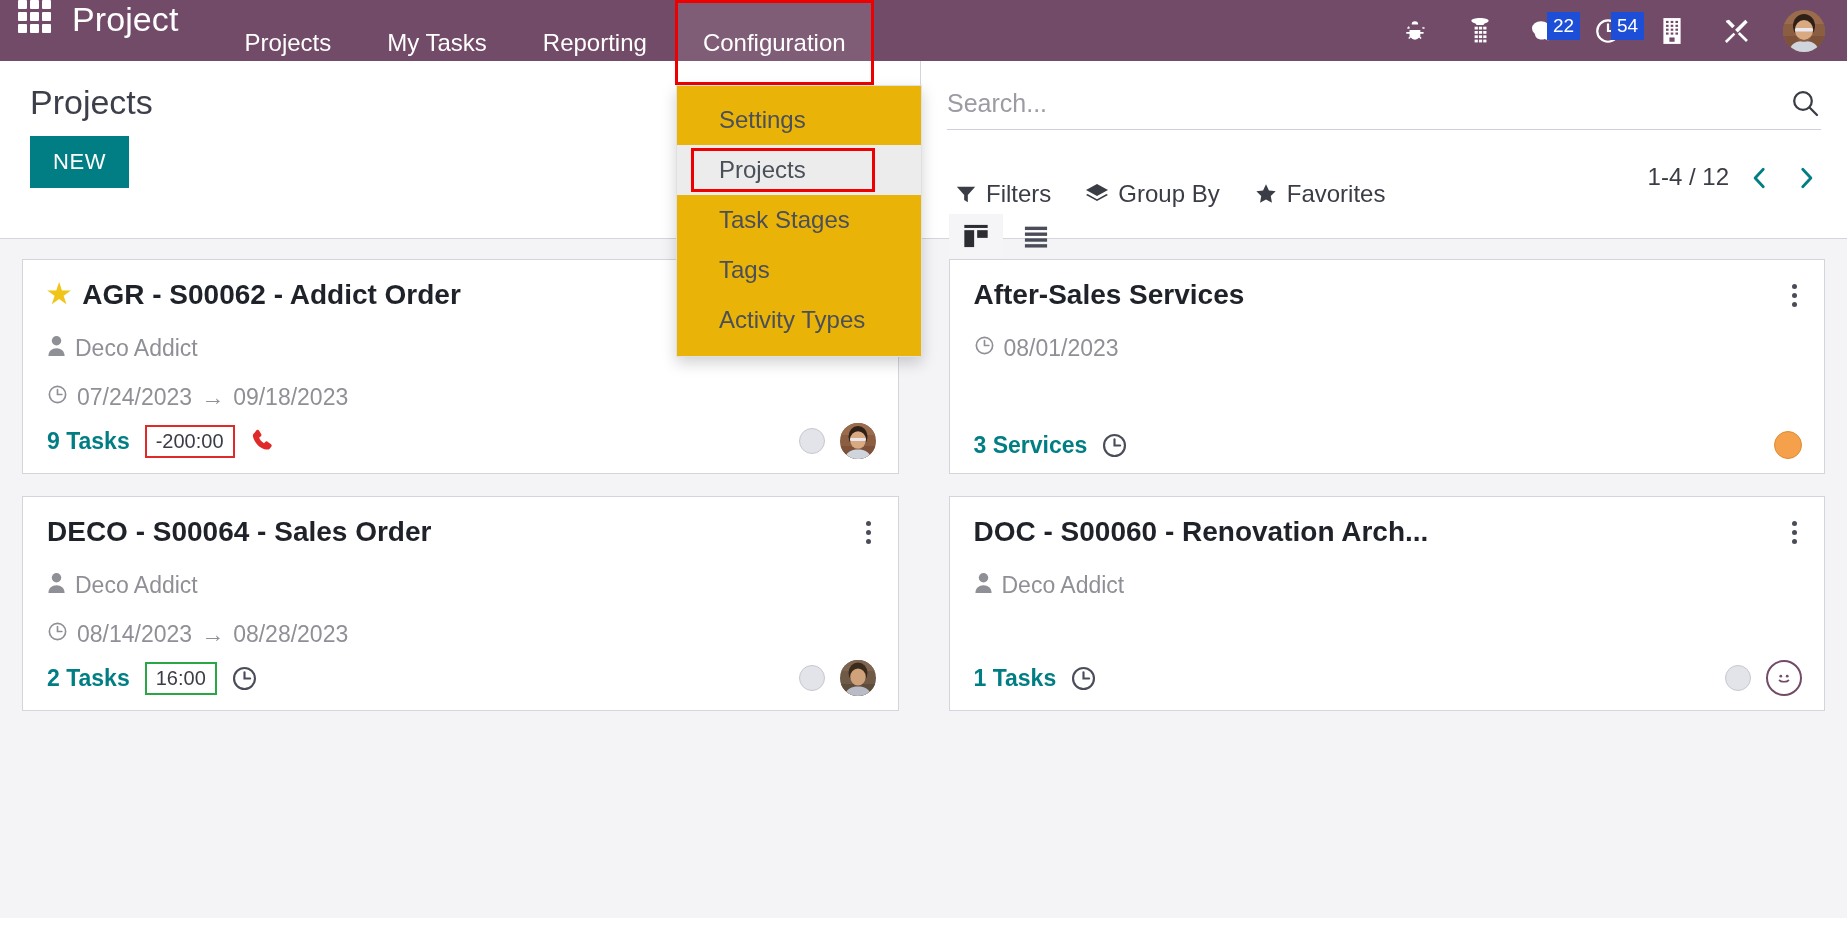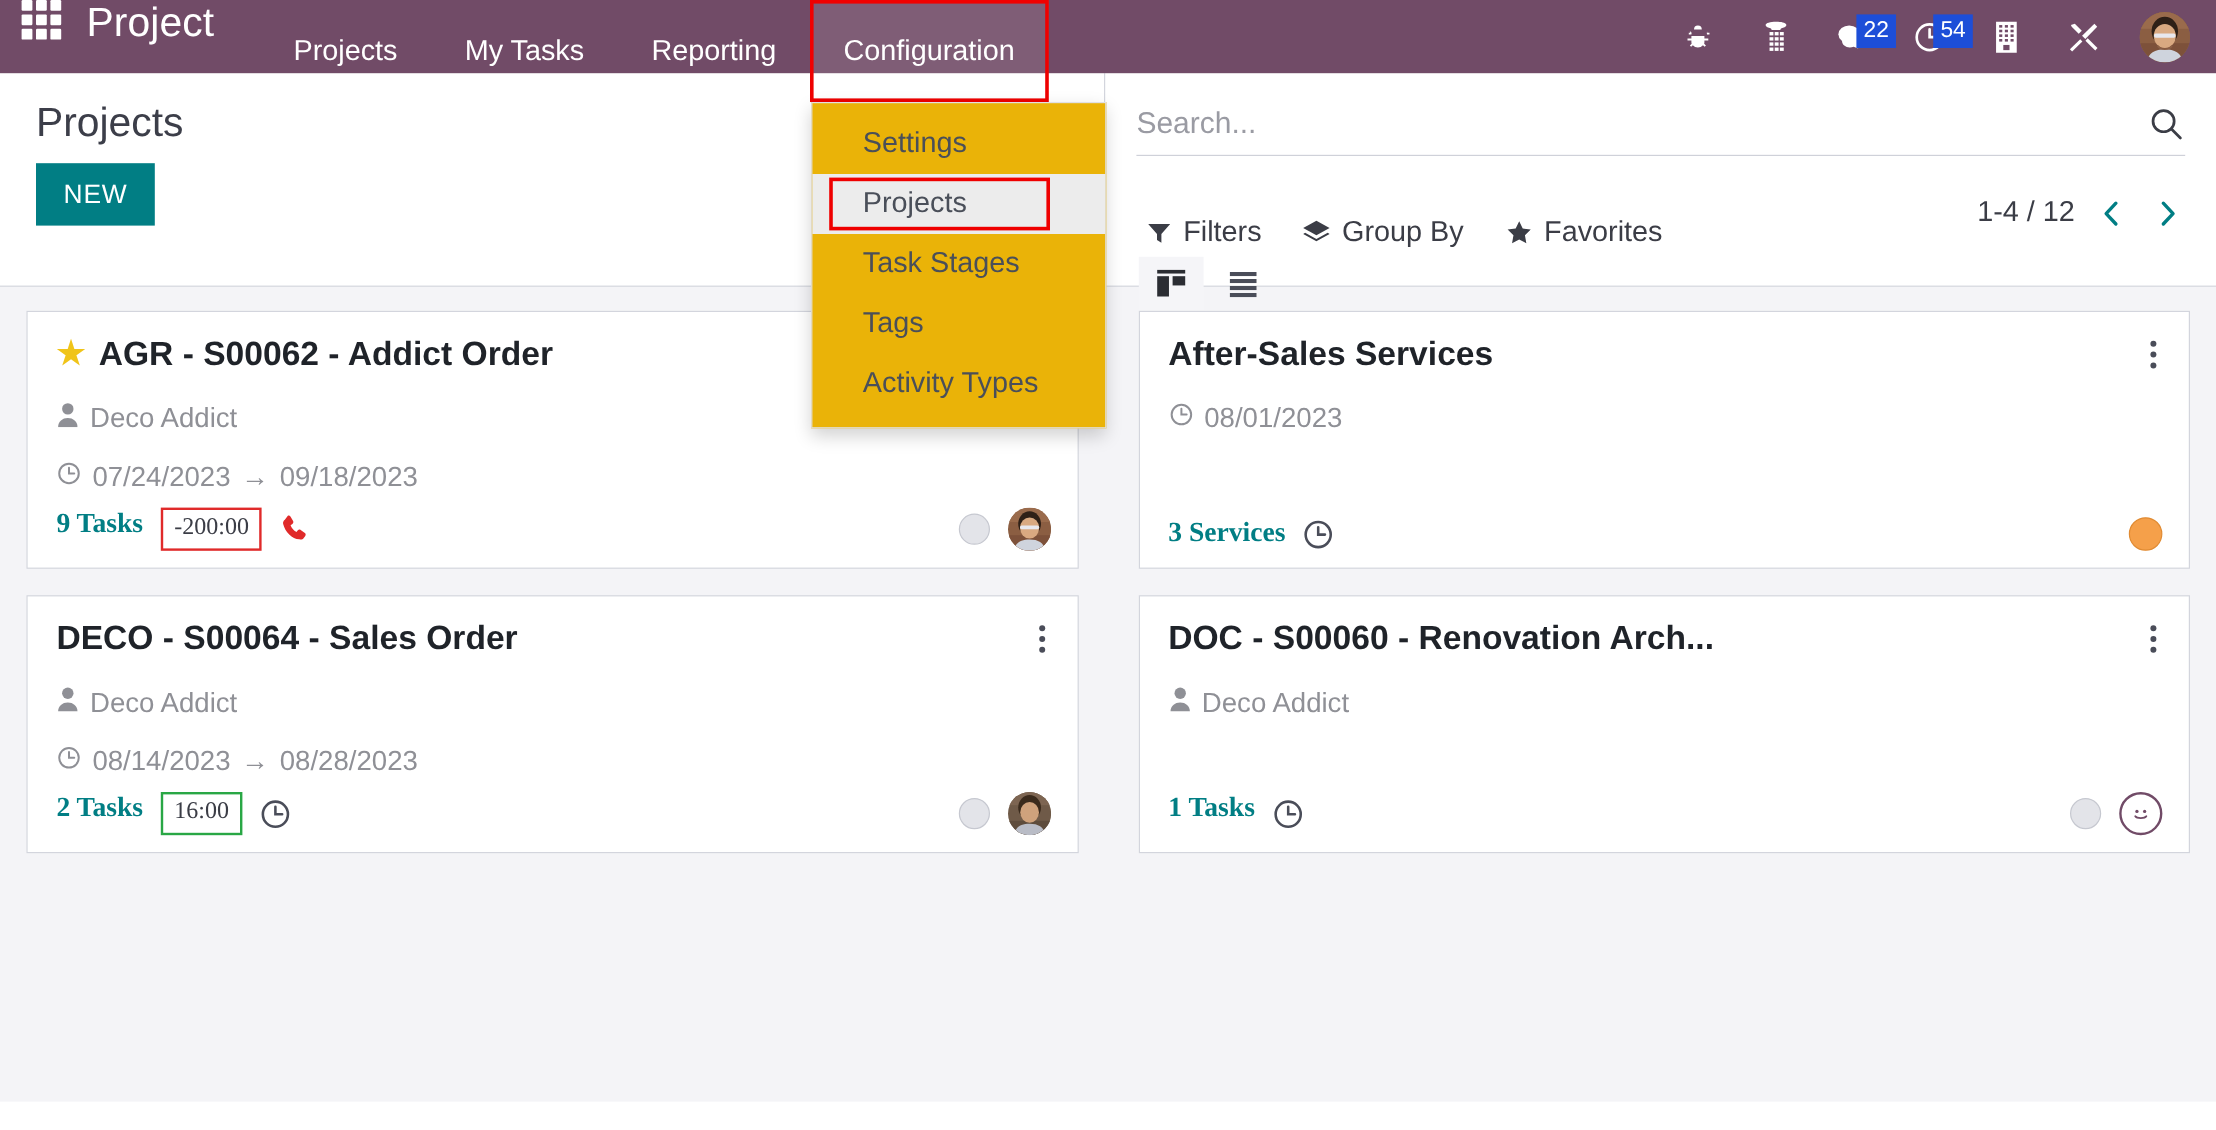--- a/index.html
+++ b/index.html
@@ -268,21 +268,21 @@
     gap: 9px;
     font-size: 23px;
     color: #8f9096;
     margin-top: 22px;
     white-space: nowrap;
   }
   .meta-line .arrow { color: #8f9096; font-size: 23px; }
   .card-foot {
     margin-top: auto;
     display: flex;
-    font-family: Liberation Serif, serif;
+    align-items: center;
   }
   .tasks-link {
     font-size: 23px;
     color: #017e84;
     font-weight: bold;
     cursor: pointer;
     white-space: nowrap;
   }
   .time-badge {
     font-size: 20px;

